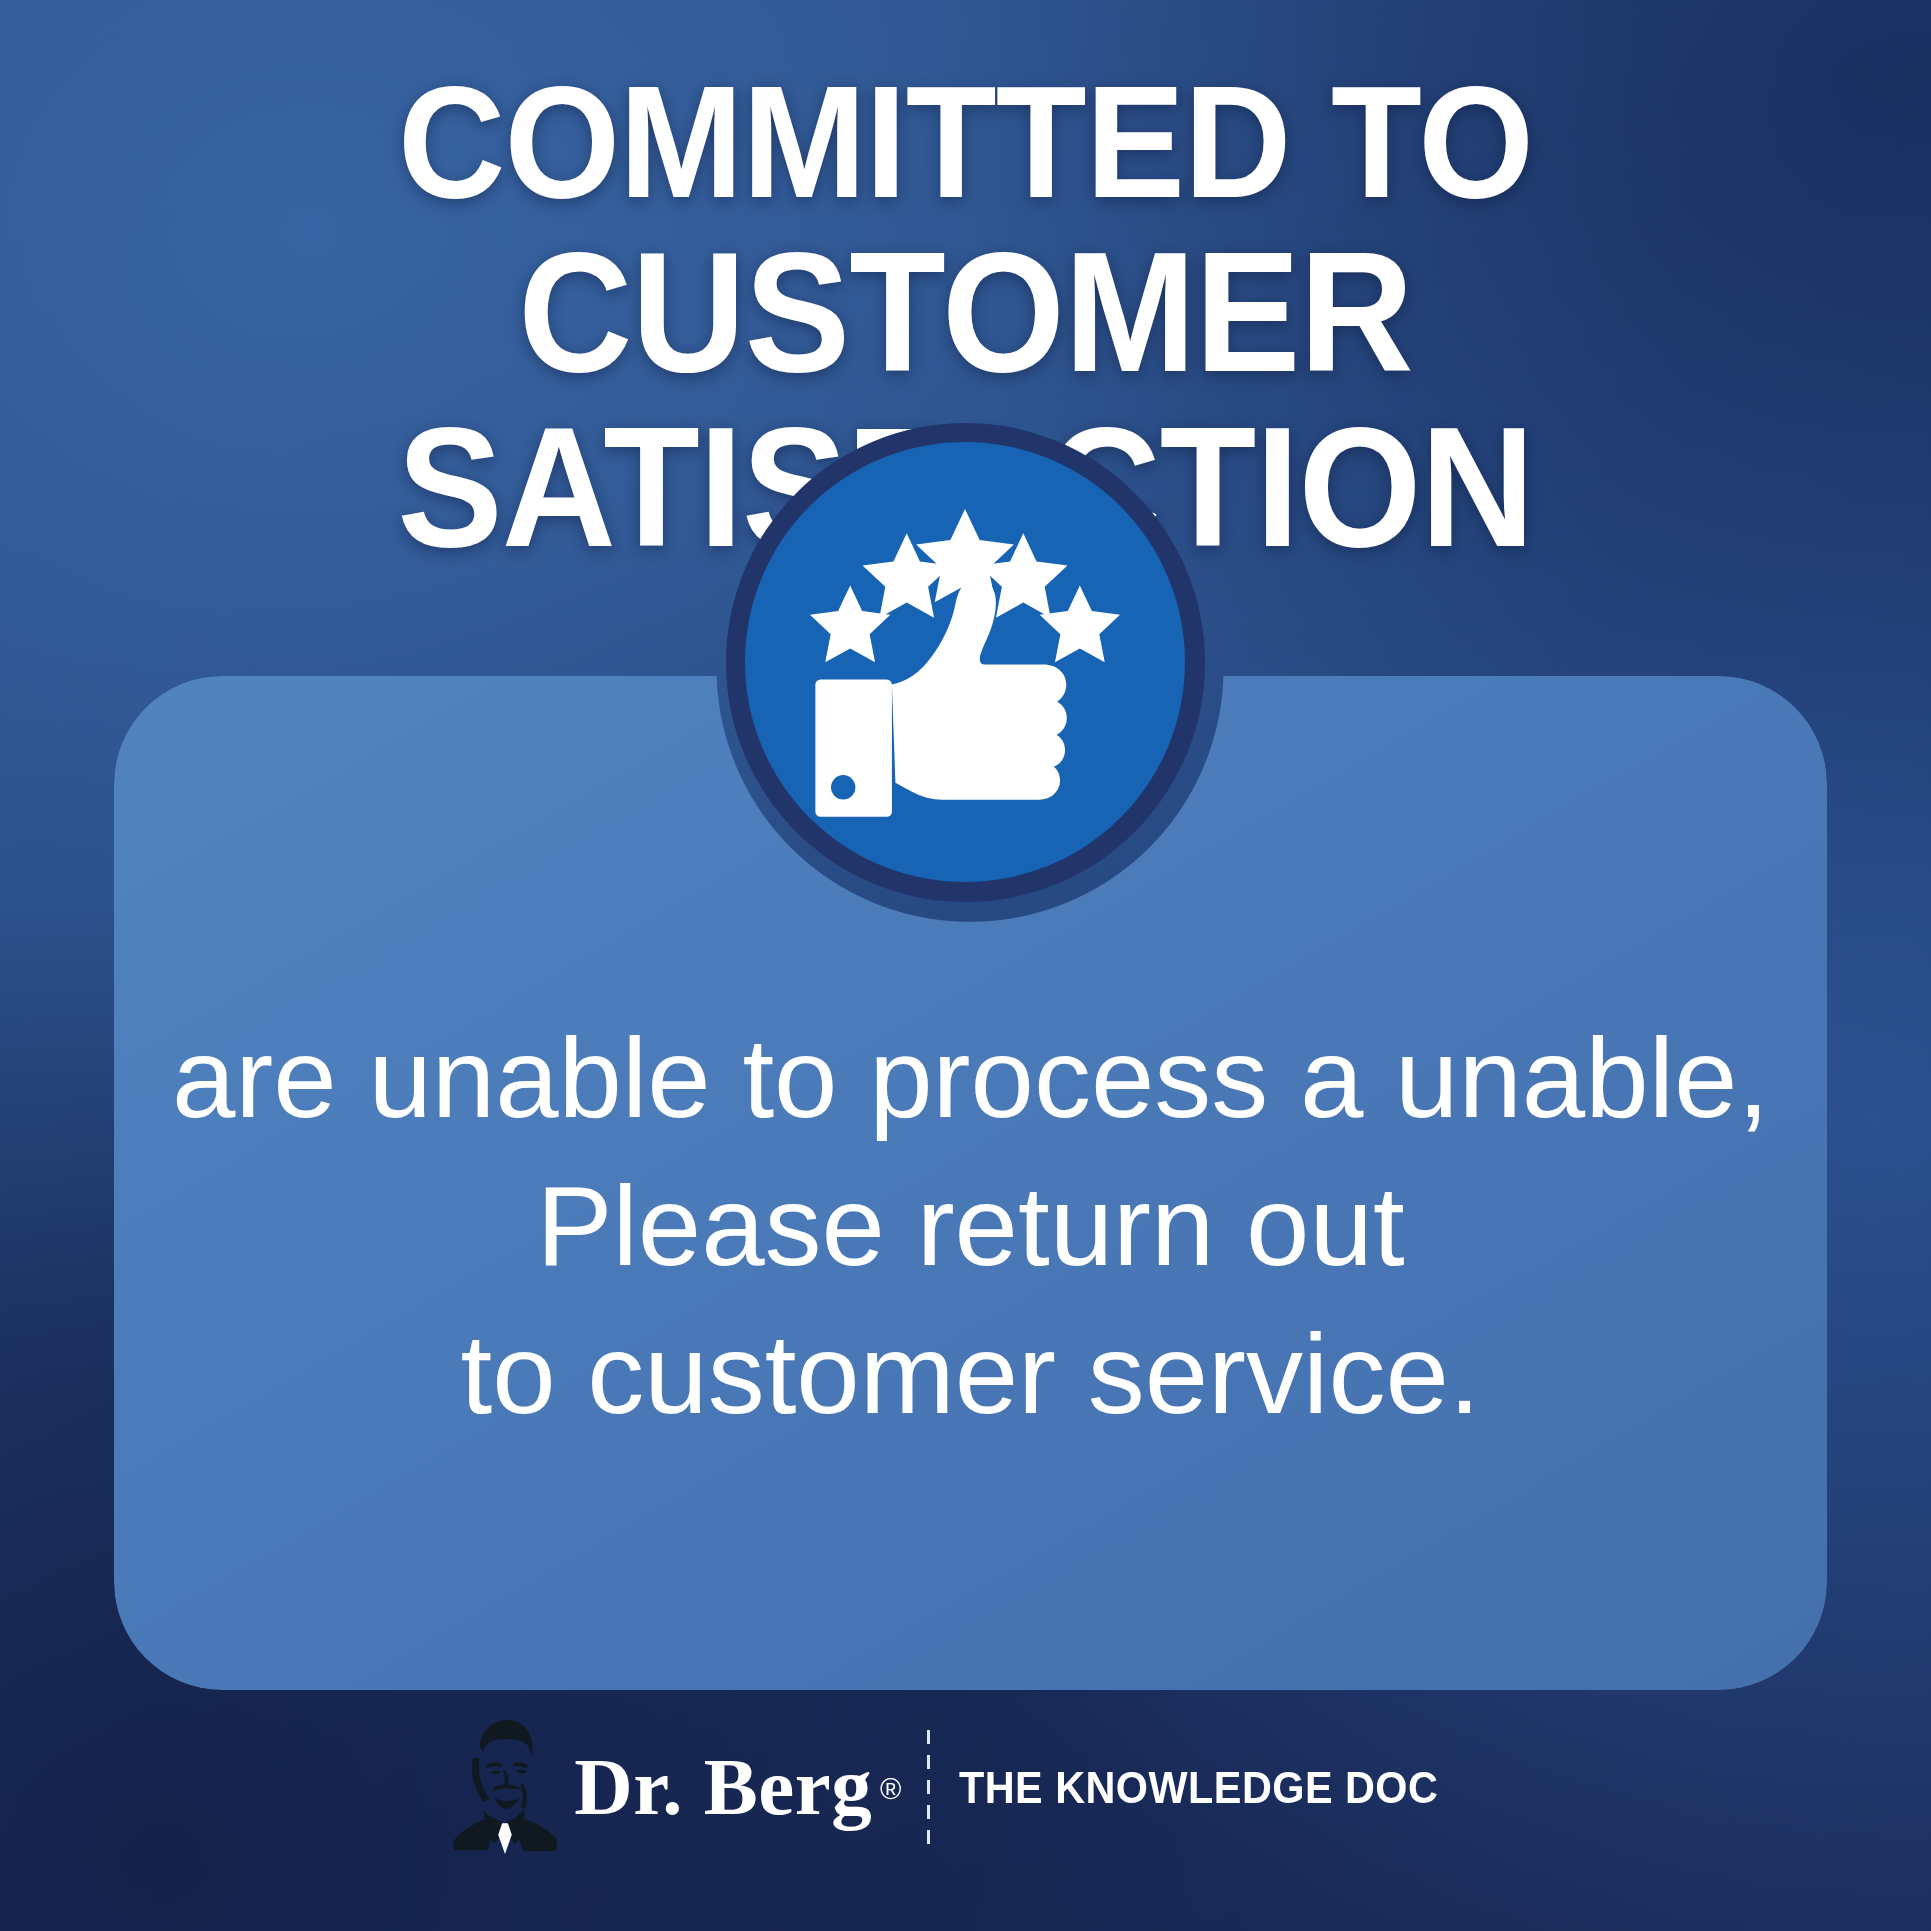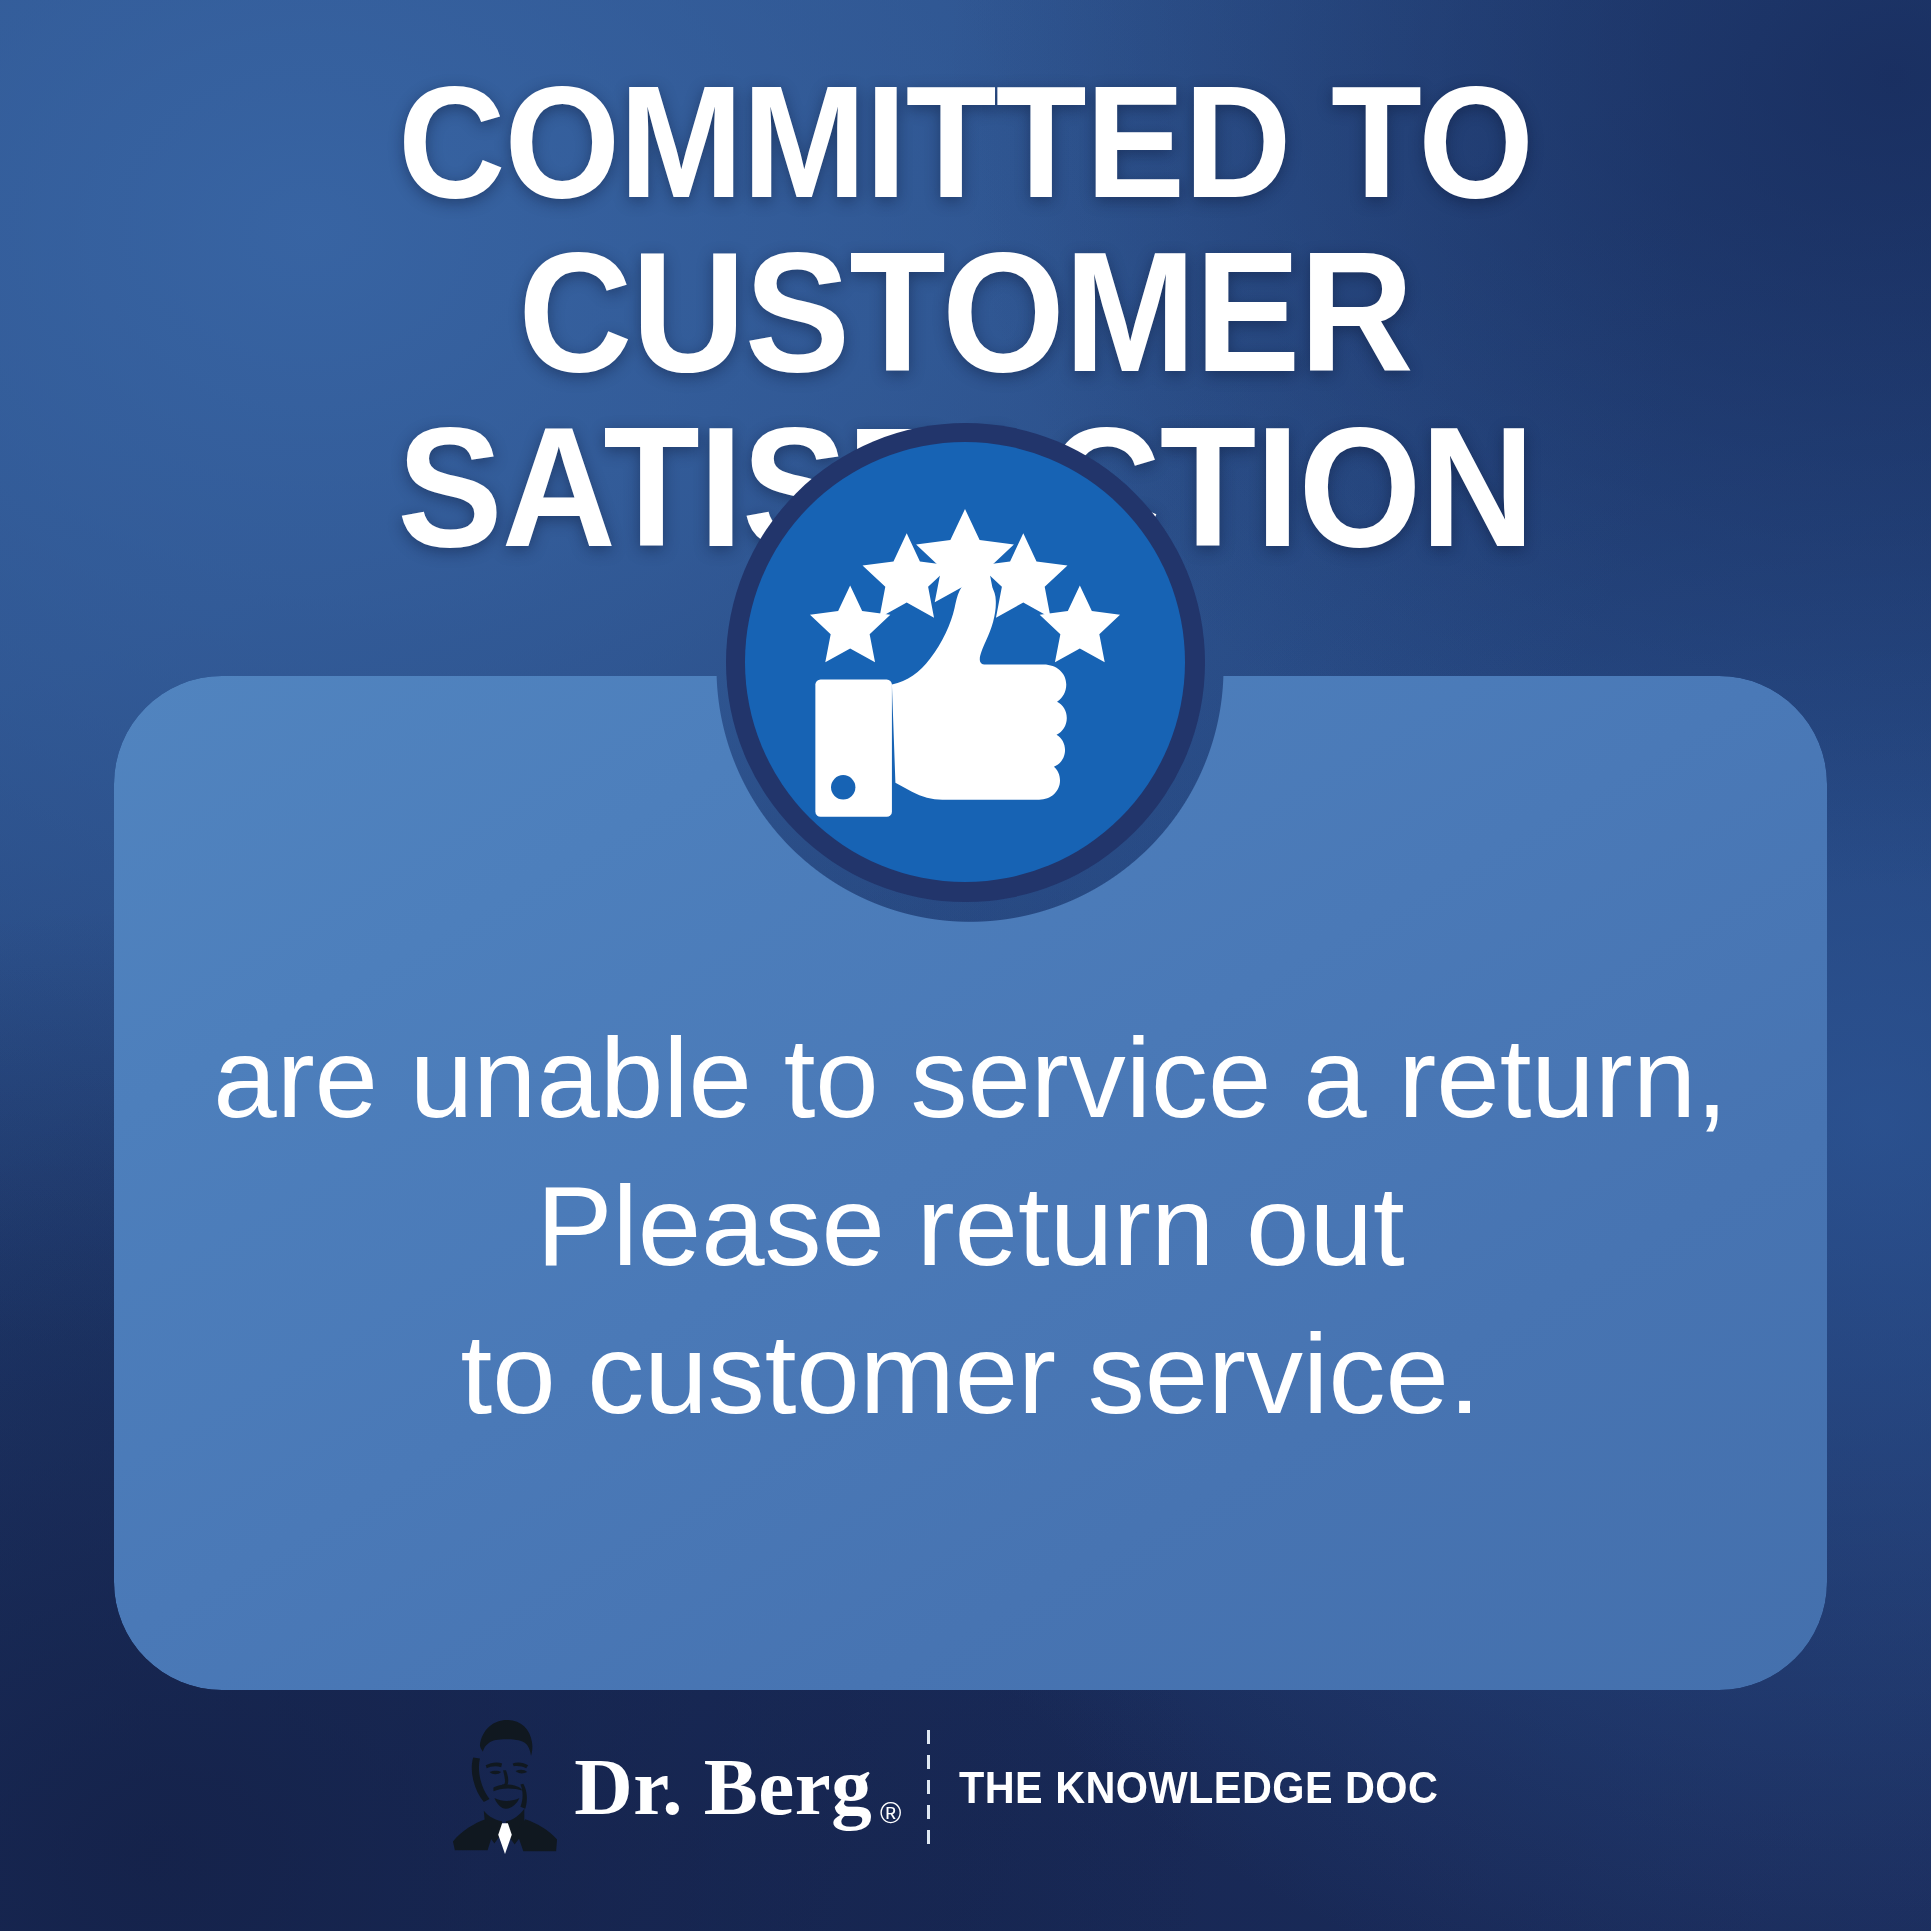--- a/index.html
+++ b/index.html
@@ -114,21 +114,21 @@
   .portrait { width:108px; height:145px; display:block; flex:0 0 auto; }
   .brand {
     color:#ffffff;
     font-family:"Liberation Serif", serif;
     font-weight:700;
     font-size:81px;
     line-height:1;
     letter-spacing:0.5px;
     margin-left:15px;
     display:flex;
-    align-items:flex-end;
+    align-items:center;
   }
   .brand .reg {
     font-family:"Liberation Sans", sans-serif;
     font-size:29px;
     font-weight:400;
     line-height:1;
     margin-left:7.7px;
     margin-top:3.9px;
   }
   .divider {
@@ -199,21 +199,21 @@
                  c2.2 1.9 3.5 4.7 3.5 7.9
                  c0 6.3 -5.2 11 -12 11
                  h-55.6
                  c-6 0 -11.8 -1.6 -17.5 -4.6
                  l-9.5 -5.1 z"></path>
       </g>
     </svg>
   </div>
 
   <div class="body-copy">
-    <span>are unable to service a return,</span>
+    <span>are unable to process a unable,</span>
     <span>Please return out</span>
     <span>to customer service.</span>
   </div>
 
   <div class="footer">
 
     <svg class="portrait" viewBox="0 0 112 150">
       <g fill="#101820">
 
         <path d="M30 31 c2 -16 14 -26 28 -26 c14 0 24 9 26 23 c1 6 0 11 -1 14 c-1 -6 -3 -10 -5 -12 c-4 -4 -12 -5 -21 -5 c-8 0 -14 1 -18 4 c-3 2 -5 5 -6 9 c-1 -2 -3 -4 -3 -7 z"></path>

